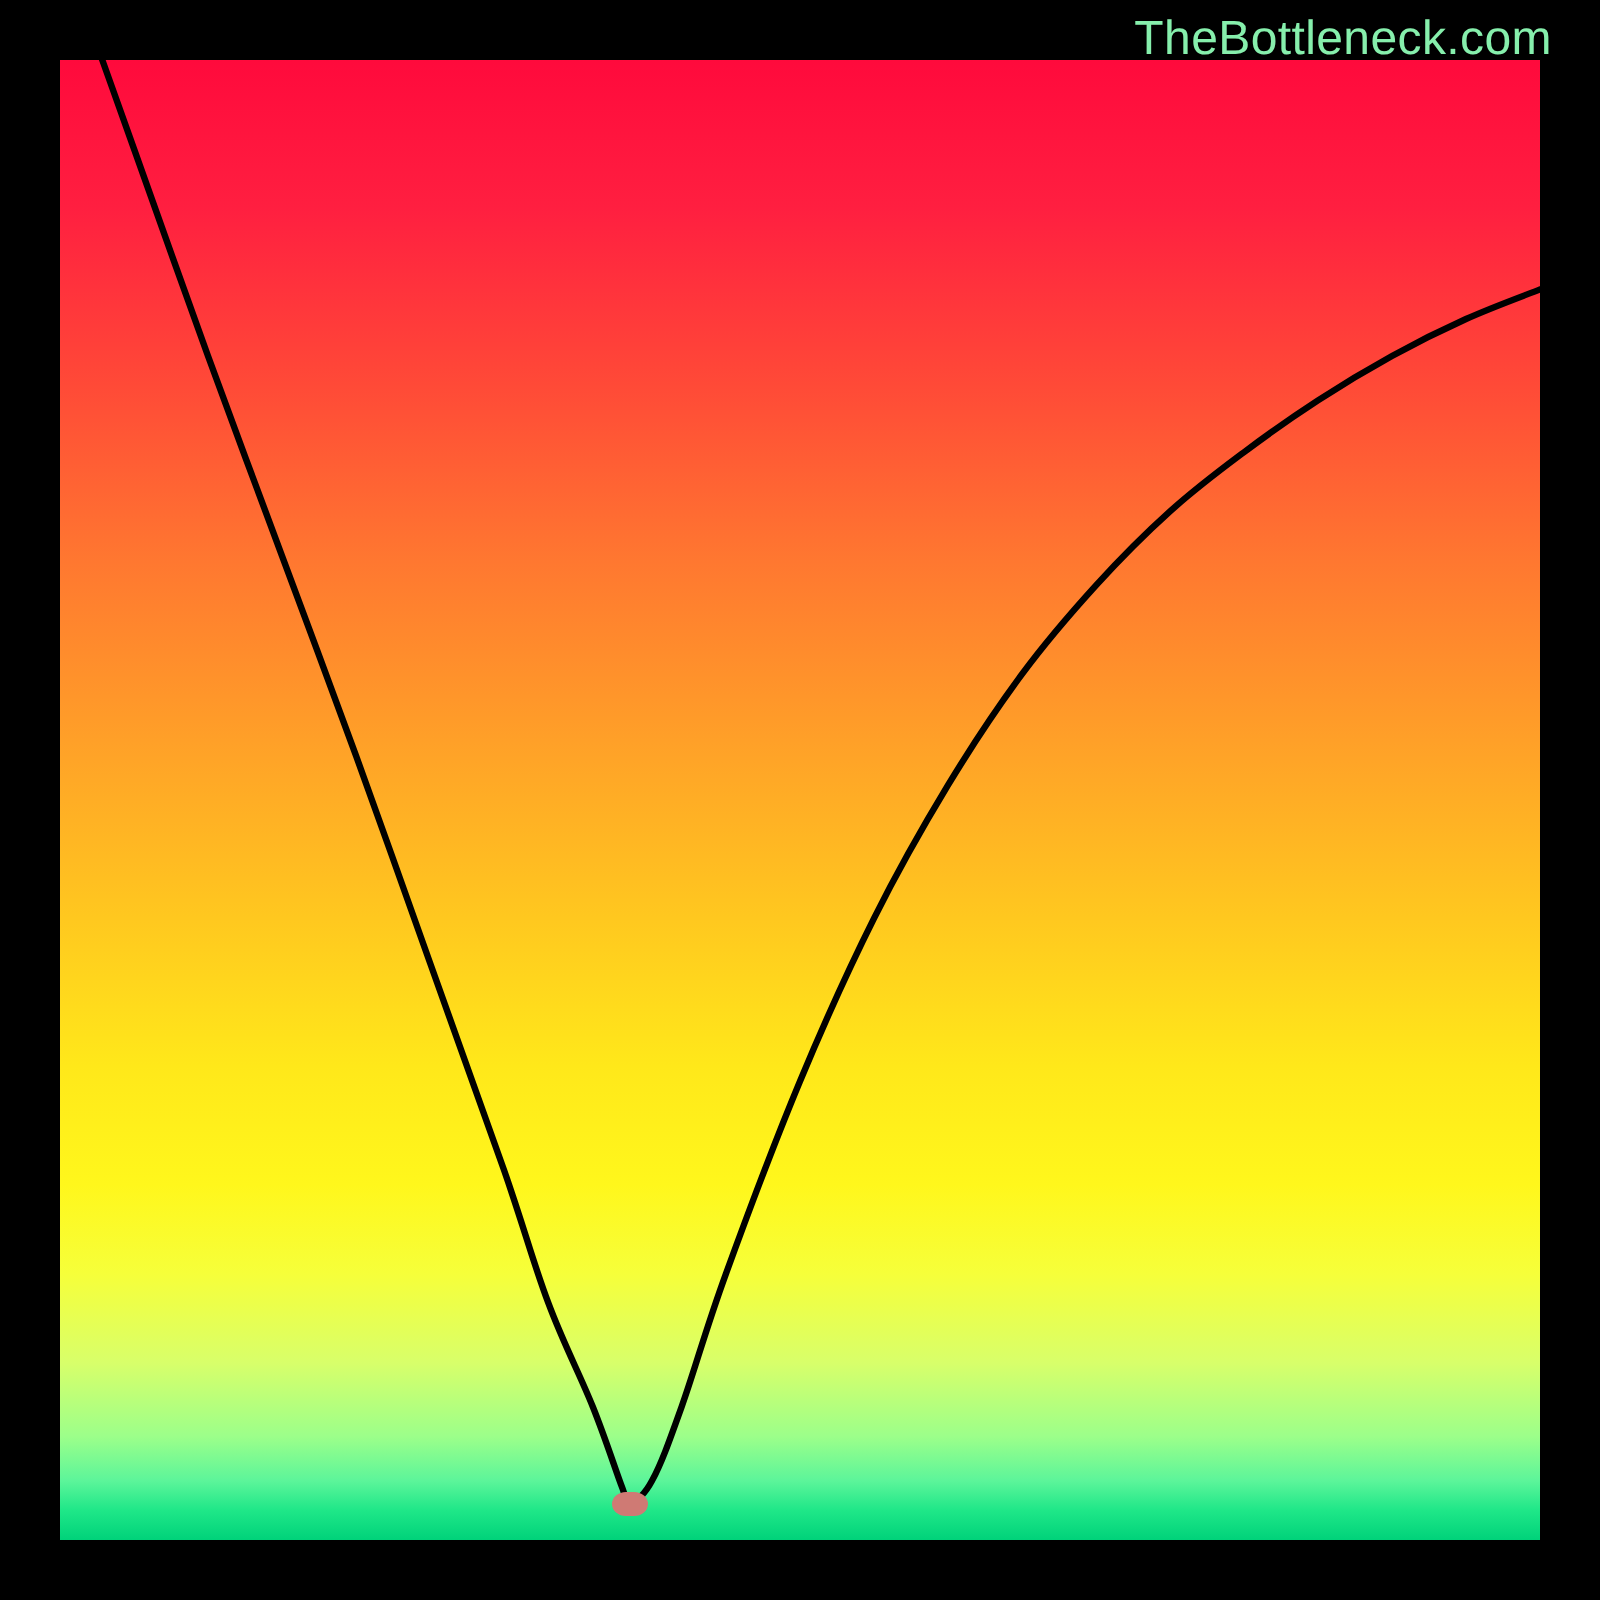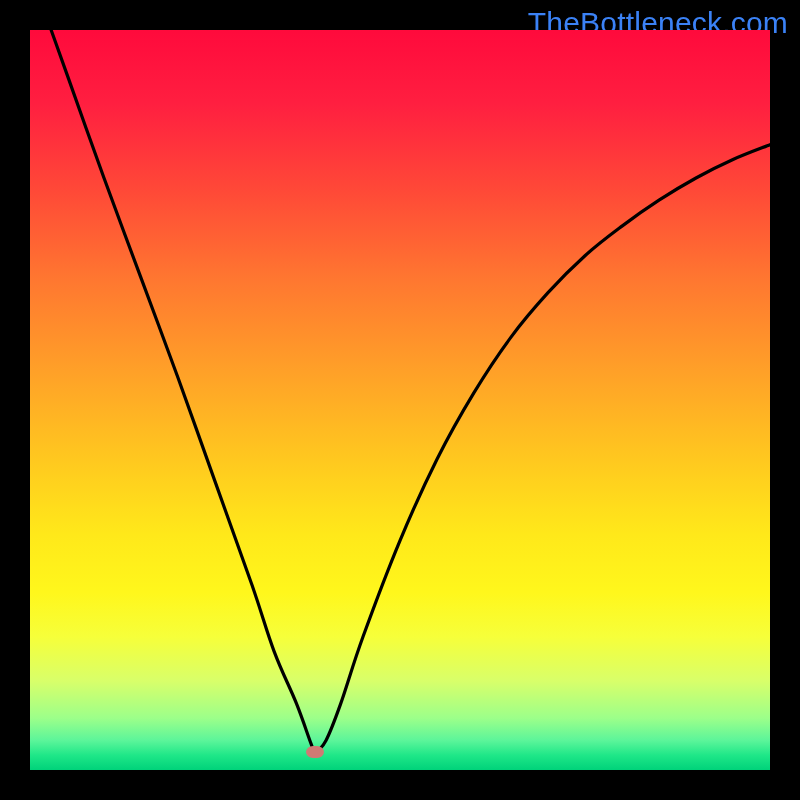--- a/index.html
+++ b/index.html
@@ -37,23 +37,23 @@
       #d8ff6a 88%,
       #9cff8a 93%,
       #5cf59a 96%,
       #1fe788 98%,
       #00d27a 100%
     );
   }
   .watermark {
     position: absolute;
     top: 6px;
-    right: 12px;
-    color: #3b82f6;
-    font-size: 30px;
+    right: 24px;
+    color: #86efac;
+    font-size: 24px;
     letter-spacing: 0.2px;
     font-weight: 400;
     user-select: none;
   }
   svg.curve {
     position: absolute;
     left: 0;
     top: 0;
     width: 740px;
     height: 740px;

